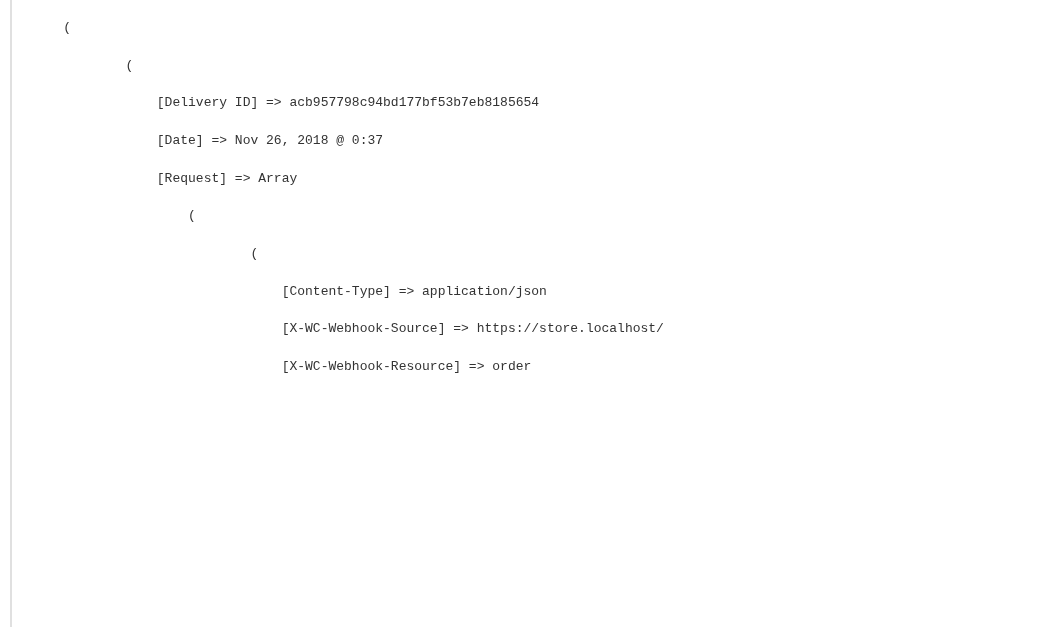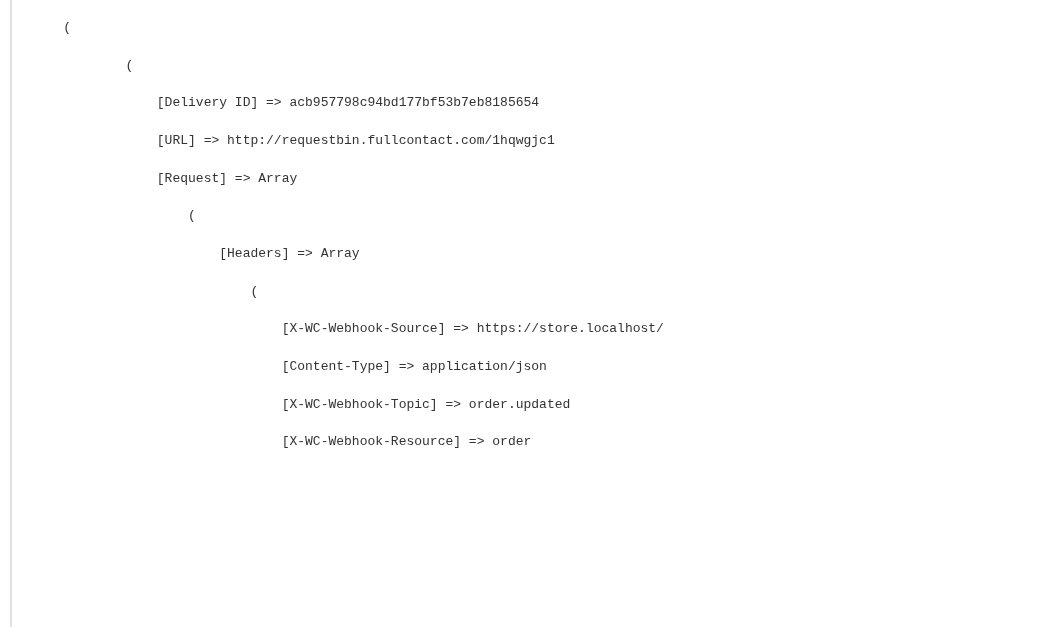--- a/index.html
+++ b/index.html
@@ -23,28 +23,26 @@
       padding: 0 20px;
     }
   </style>
 </head>
 <body>
 
 <div class="container">
 <div class="line">    (</div>
 <div class="line">            (</div>
 <div class="line">                [Delivery ID] =&gt; acb957798c94bd177bf53b7eb8185654</div>
-<div class="line">                [URL] =&gt; http://requestbin.fullcontact.com/1hqwgjc1</div>
+<div class="line">                [Date] =&gt; Nov 26, 2018 @ 0:37</div>
 <div class="line">                [Request] =&gt; Array</div>
 <div class="line">                    (</div>
-<div class="line">                        [Headers] =&gt; Array</div>
 <div class="line">                            (</div>
+<div class="line">                                [Content-Type] =&gt; application/json</div>
 <div class="line">                                [X-WC-Webhook-Source] =&gt; https://store.localhost/</div>
-<div class="line">                                [Content-Type] =&gt; application/json</div>
-<div class="line">                                [X-WC-Webhook-Topic] =&gt; order.updated</div>
 <div class="line">                                [X-WC-Webhook-Resource] =&gt; order</div>
 
 
 
 
 
 <div class="line"></div>
 
 <div class="line"></div>
 

